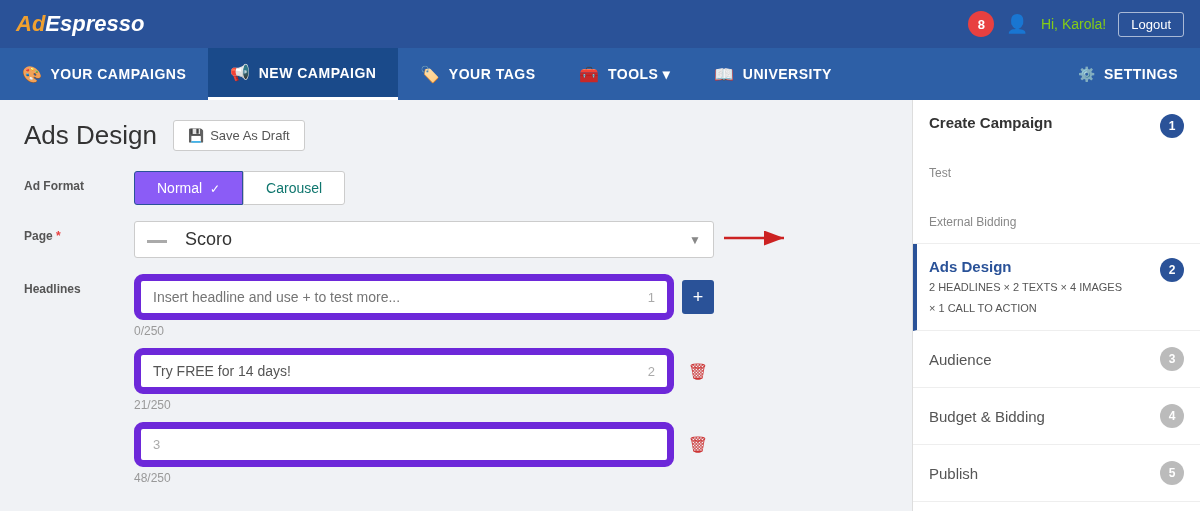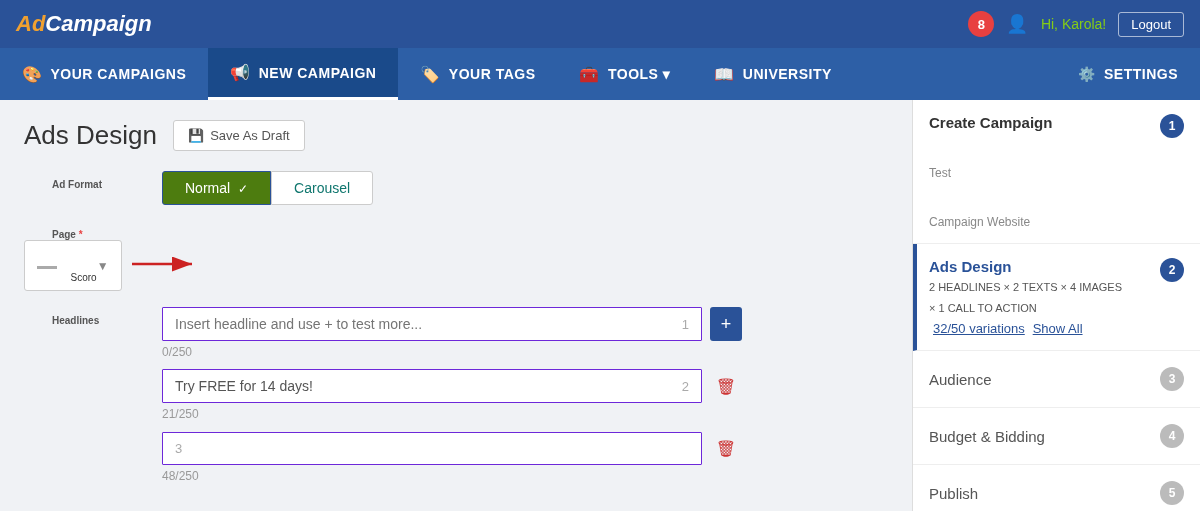--- a/index.html
+++ b/index.html
@@ -73,64 +73,64 @@
       display: flex; align-items: center; gap: 6px;
       border: 1px solid #ccc; background: white; padding: 7px 14px;
       border-radius: 3px; cursor: pointer; font-size: 13px; color: #555;
     }
 
     
     .form-row {
       display: flex; align-items: flex-start; margin-bottom: 16px;
     }
     .form-label {
-      width: 110px; min-width: 110px; font-size: 10px; font-weight: 600;
-      color: #555; padding-top: 8px; margin-left: 28px;
+      width: 110px; min-width: 110px; font-size: 12px; font-weight: 600;
+      color: #555; padding-top: 8px;
     }
     .form-label .required { color: #e84040; }
     .form-controls { flex: 1; }
 
     
     .ad-format-group {
       display: flex; align-items: center; gap: 0;
     }
     .format-btn {
       padding: 8px 22px; font-size: 14px; border: 1px solid #ccc;
       cursor: pointer; background: white; color: #0f766e;
     }
     .format-btn.active {
-      background: #4d7c0f; color: white; border-color: #2a5298;
+      background: #8b5cf6; color: white; border-color: #2a5298;
     }
     .format-btn:first-child { border-radius: 3px 0 0 3px; }
     .format-btn:last-child { border-radius: 0 3px 3px 0; }
     .check-mark { margin-left: 4px; font-size: 12px; }
 
     
     .page-select-wrapper {
       position: relative; display: flex; align-items: center;
       border: 1px solid #ccc; border-radius: 3px; background: white;
       padding: 7px 12px;
     }
     .page-select-wrapper select {
       position: absolute; inset: 0; opacity: 0; width: 100%; cursor: pointer;
     }
     .page-select-label {
-      font-size: 10px; color: #333; flex: 1; display: flex; align-items: center; gap: 8px; margin-top: 24px;
+      font-size: 18px; color: #333; flex: 1; display: flex; align-items: center; gap: 8px;
     }
     .page-favicon { font-size: 10px; color: #aaa; }
     .select-arrow {
       font-size: 12px; color: #888;
     }
 
     
     .headline-input-row {
       display: flex; align-items: center; gap: 8px; margin-bottom: 4px;
     }
     .headline-input {
-      flex: 1; border: 1px solid #6d28d9; border-radius: 1px;
+      flex: 1; border: 7px solid #6d28d9; border-radius: 9px;
       padding: 8px 12px; font-size: 14px; color: #555; background: white;
       display: flex; align-items: center; justify-content: space-between;
     }
     .headline-input input {
       border: none; outline: none; flex: 1; font-size: 14px; color: #555; background: transparent;
     }
     .headline-num { color: #aaa; font-size: 13px; }
     .add-btn {
       background: #2a5298; color: white; border: none; border-radius: 3px;
       width: 32px; height: 34px; cursor: pointer; font-size: 18px; display: flex;
@@ -174,21 +174,21 @@
       display: flex; align-items: center; justify-content: space-between;
     }
     .sidebar-plain-title { font-size: 15px; color: #555; }
   </style>
 </head>
 <body>
 
 <div class="topbar">
   <div class="topbar-logo">
     <span style="font-size:22px;font-weight:bold;color:white;font-style:italic;">
-      <span style="color:#f0a030;">Ad</span><span style="color:white;">Campaign</span>
+      <span style="color:#f0a030;">Ad</span><span style="color:white;">Espresso</span>
     </span>
   </div>
   <div class="topbar-right">
     <div class="notification-badge">8</div>
     <span class="user-avatar">👤</span>
     <span class="user-info">Hi, Karola!</span>
     <button class="logout-btn">Logout</button>
   </div>
 </div>
 
@@ -240,21 +240,21 @@
             <span>Normal</span>
             <span class="check-mark">✓</span>
           </button>
           <button class="format-btn">
             <span>Carousel</span>
           </button>
         </div>
       </div>
     </div>
 
-    <div class="form-row" style="position:relative;flex-direction:column;">
+    <div class="form-row" style="position:relative;">
       <div class="form-label">
         <span>Page</span>
         <span class="required"> *</span>
       </div>
       <div class="form-controls" style="position:relative; max-width:580px;">
         <div class="page-select-wrapper">
           <span class="page-favicon">▬▬</span>
           <span class="page-select-label">
             &nbsp;&nbsp;<span>Scoro</span>
           </span>
@@ -311,34 +311,30 @@
     </div>
 
   </div>
 
   <div class="sidebar">
 
     <div class="sidebar-item">
       <div class="sidebar-item-content">
         <div class="sidebar-item-title">Create Campaign</div>
         <div class="sidebar-item-sub">Test</div>
-        <div class="sidebar-item-sub">Campaign Website</div>
+        <div class="sidebar-item-sub">External Bidding</div>
       </div>
       <div class="step-badge blue">1</div>
     </div>
 
     <div class="sidebar-item active" style="border-left:4px solid #2a5298; padding-left:12px;">
       <div class="sidebar-item-content">
         <div class="sidebar-item-title">Ads Design</div>
         <div class="sidebar-item-desc">2 HEADLINES × 2 TEXTS × 4 IMAGES</div>
         <div class="sidebar-item-desc">× 1 CALL TO ACTION</div>
-        <div class="sidebar-variations">
-          <span>32/50 variations</span>
-          <span>Show All</span>
-        </div>
       </div>
       <div class="step-badge blue">2</div>
     </div>
 
     <div class="sidebar-plain-item">
       <span class="sidebar-plain-title">Audience</span>
       <div class="step-badge gray">3</div>
     </div>
 
     <div class="sidebar-plain-item">

